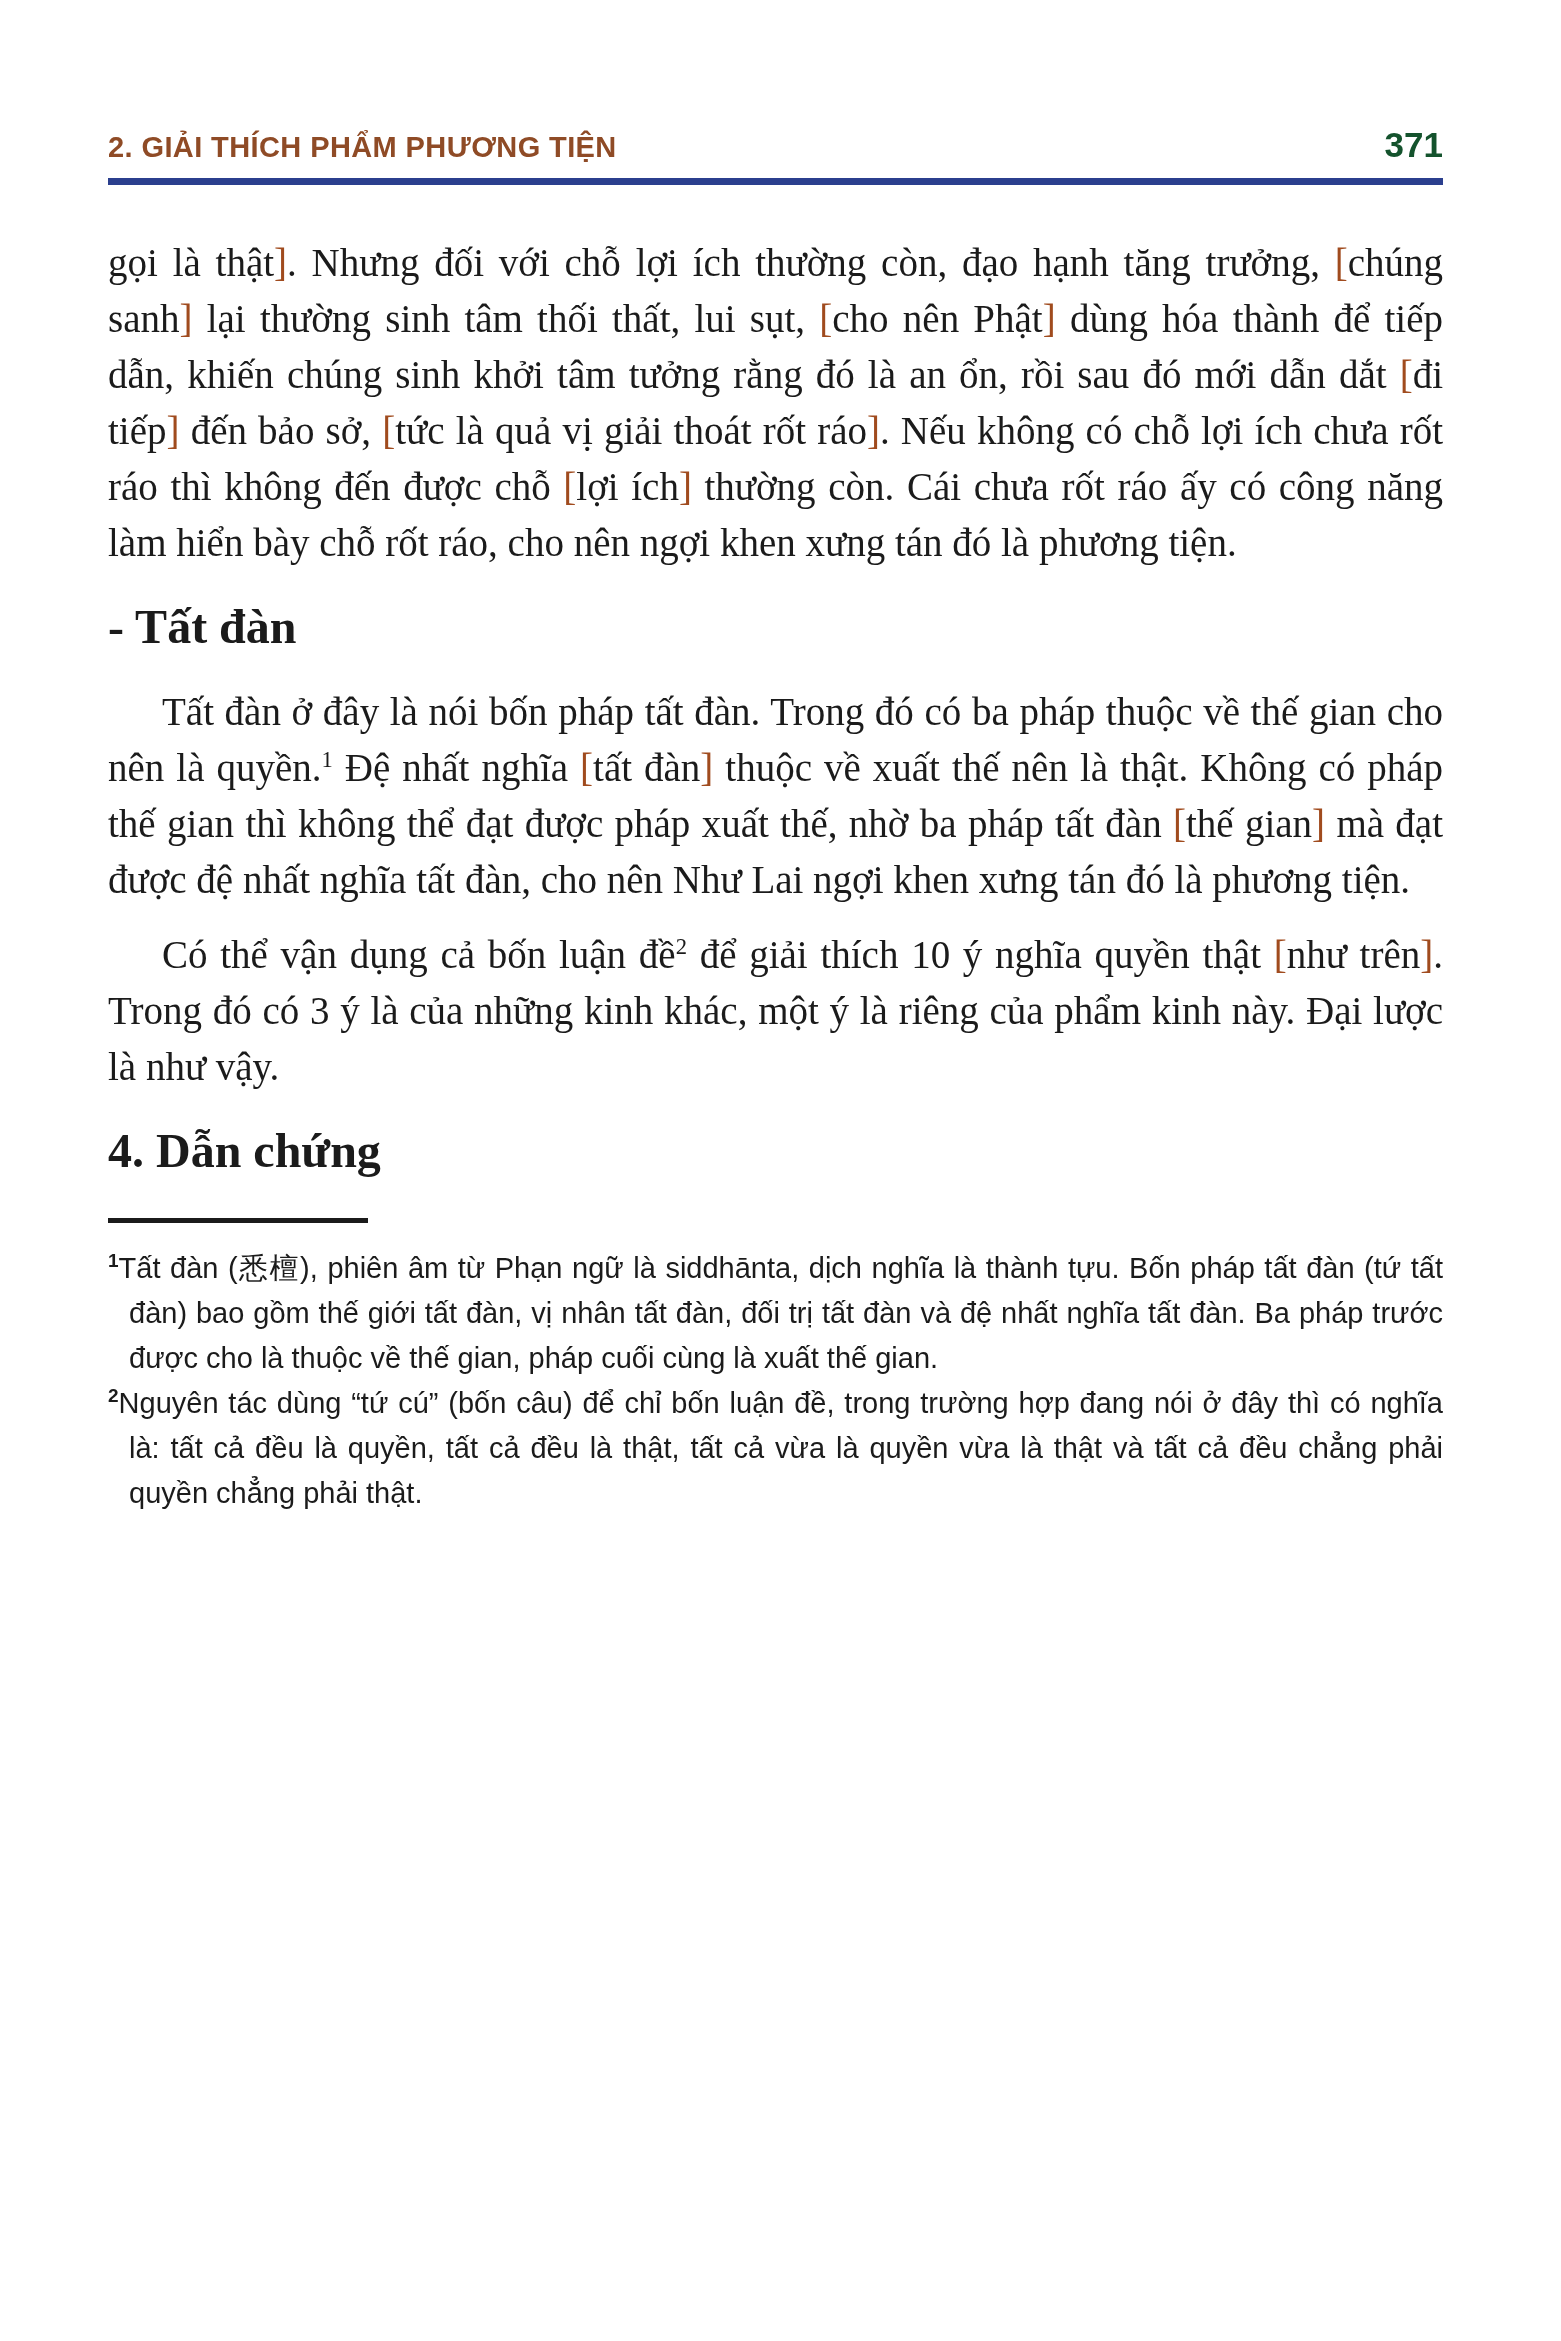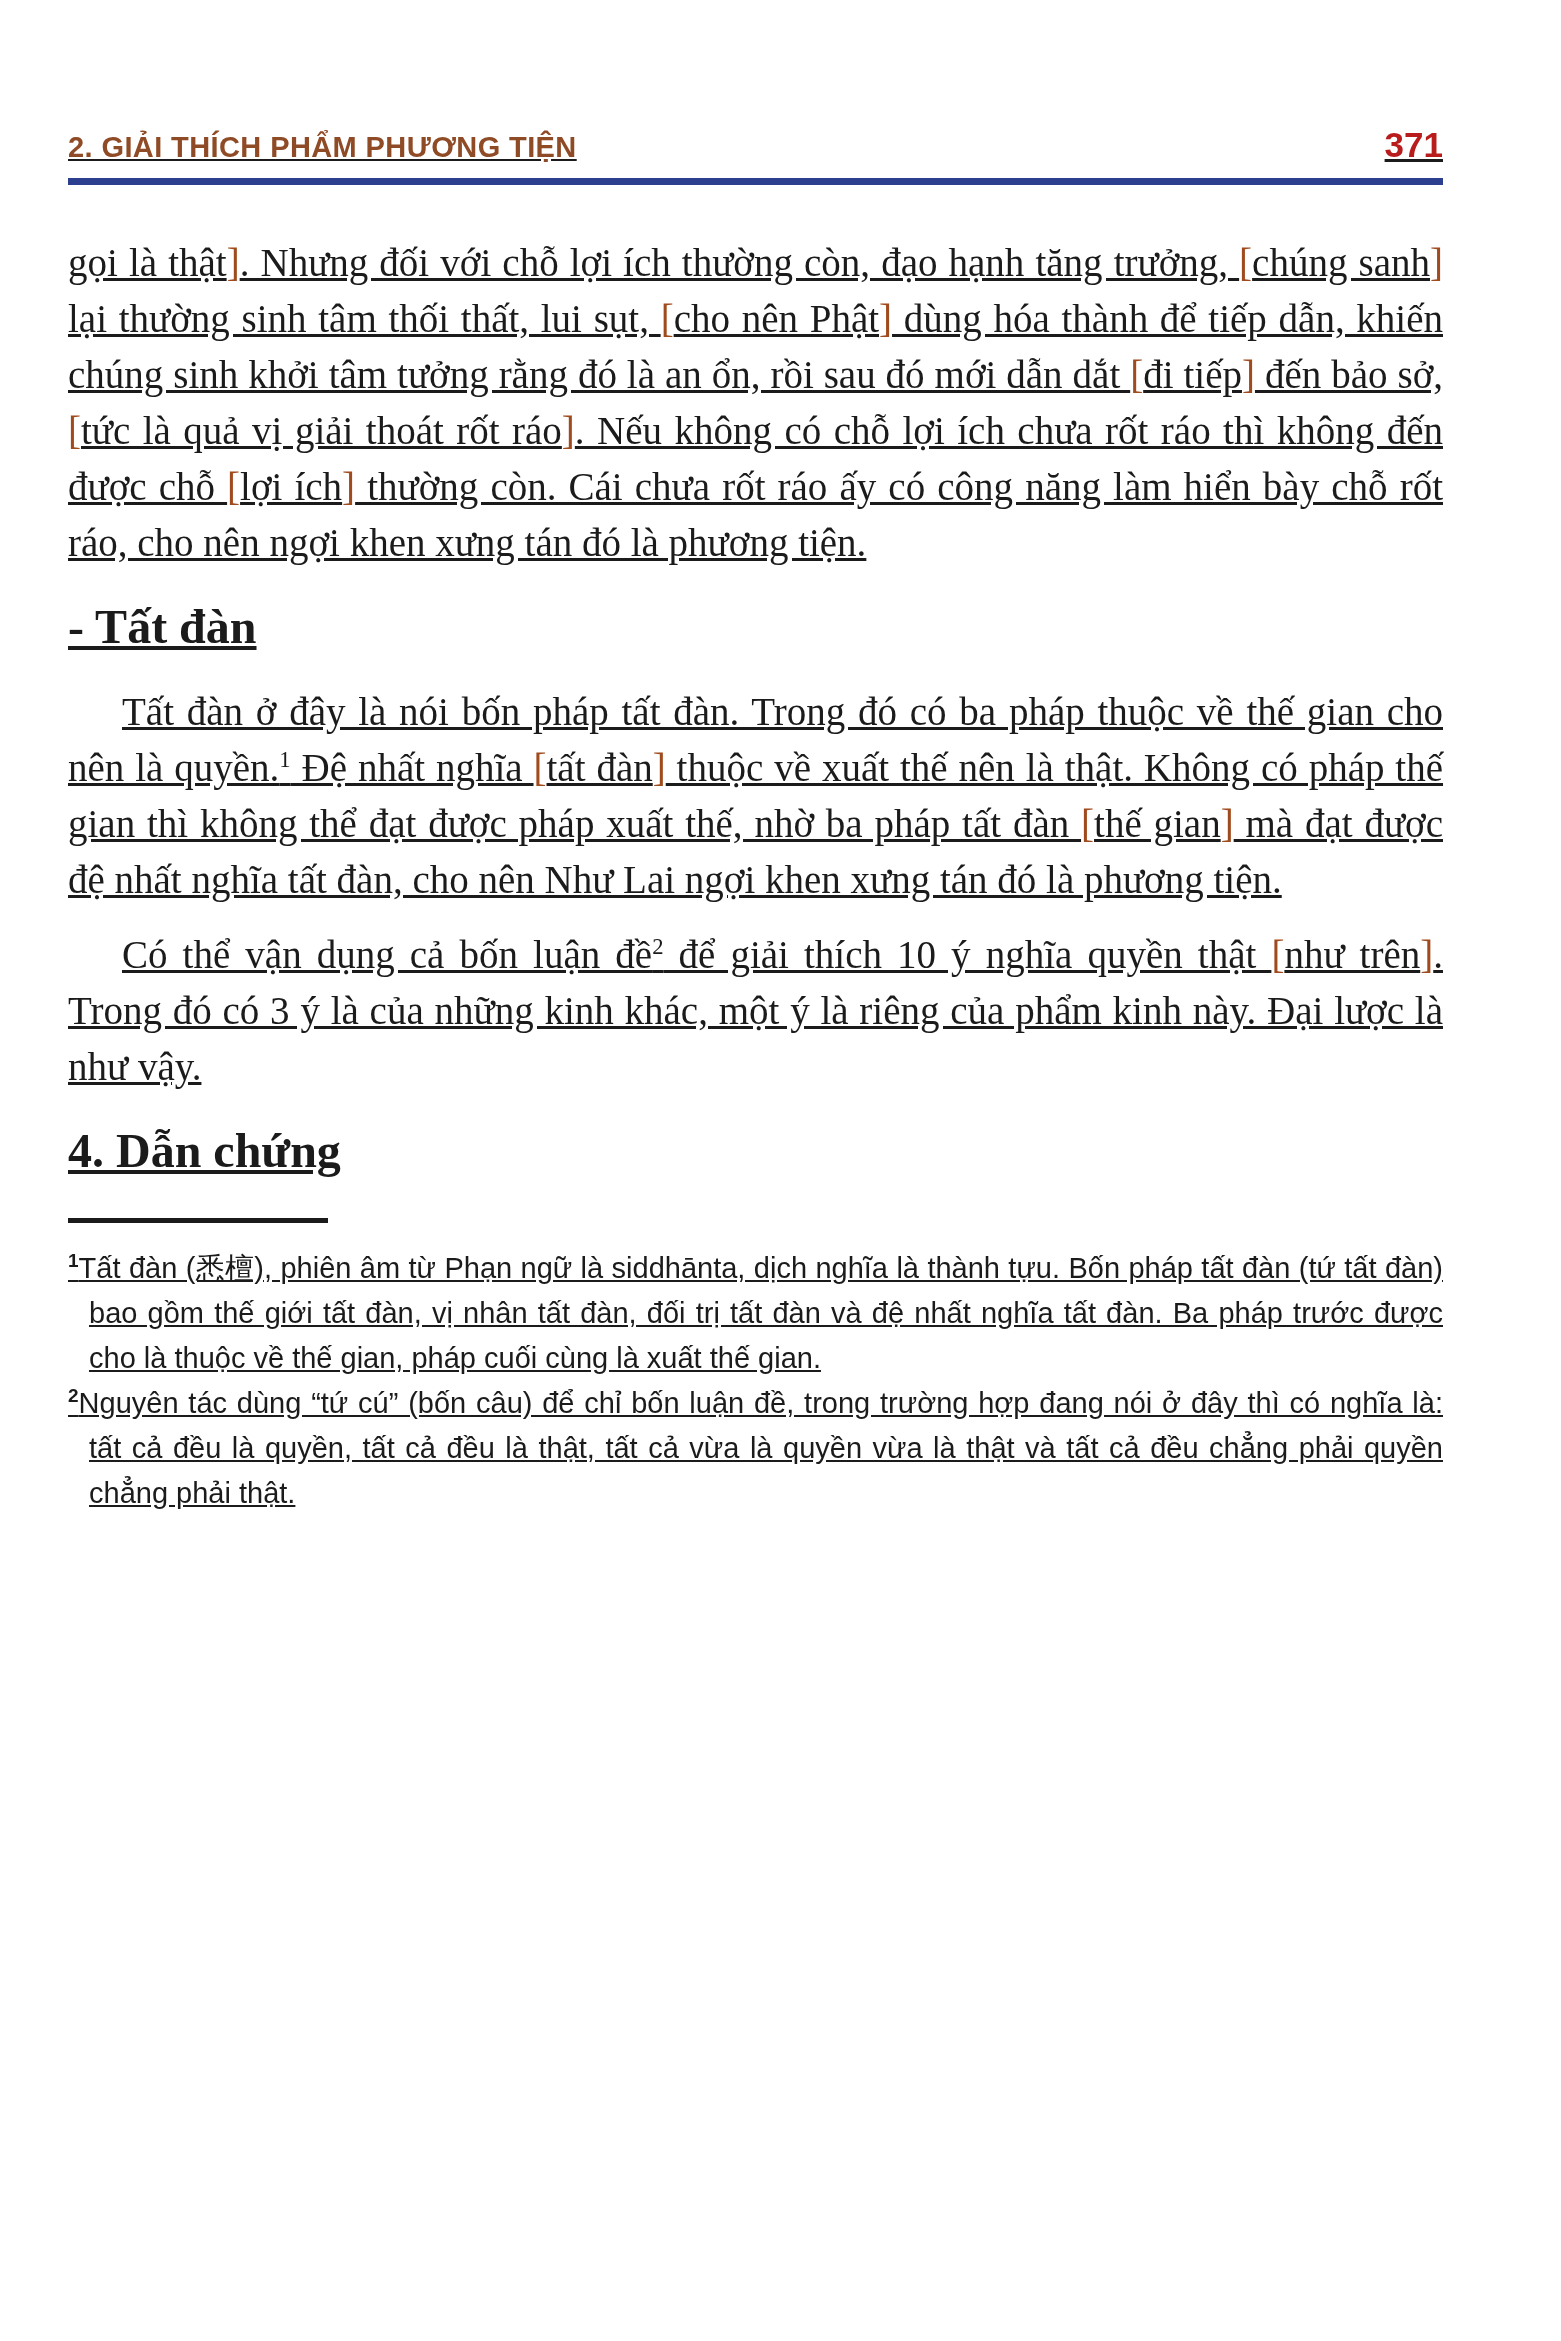--- a/index.html
+++ b/index.html
@@ -5,32 +5,32 @@
   html, body { margin:0; padding:0; background:#ffffff; }
   .page {
     position:relative;
     width:1561px; height:2342px;
     background:#ffffff;
     overflow:hidden;
     font-family:"Liberation Serif", serif;
     color:var(--text, #1b1b1b);
     box-sizing:border-box;
   }
-  .inner { padding:127px 118px 0 68px; box-sizing:border-box;text-decoration:underline; }
+  .inner { padding:127px 118px 0 108px; box-sizing:border-box; }
 
   .header-row {
     display:flex; justify-content:space-between; align-items:flex-end;
     font-family:"Liberation Sans", sans-serif; font-weight:bold;
   }
   .section-title {
     color:var(--header-brown, #8f4b26);
     font-size:29px; letter-spacing:0.4px; line-height:1;
     transform-origin:left bottom;
   }
-  .page-number { color:#b91c1c; font-size:35px; line-height:1; }
+  .page-number { color:#14532d; font-size:35px; line-height:1; }
   .header-rule { height:7.8px; background:var(--rule-blue, #2b3f8e); margin-top:15.6px; }
 
   .body-text {
     margin-top:50px;
     font-size:39px; line-height:56px;
     text-align:justify;
   }
   .para { margin:4px 0 19px 0; }
   .para.indent { text-indent:54px; }
   .heading { font-size:48px; font-weight:bold; margin:28px 0 29.5px 0; line-height:1.15; }

